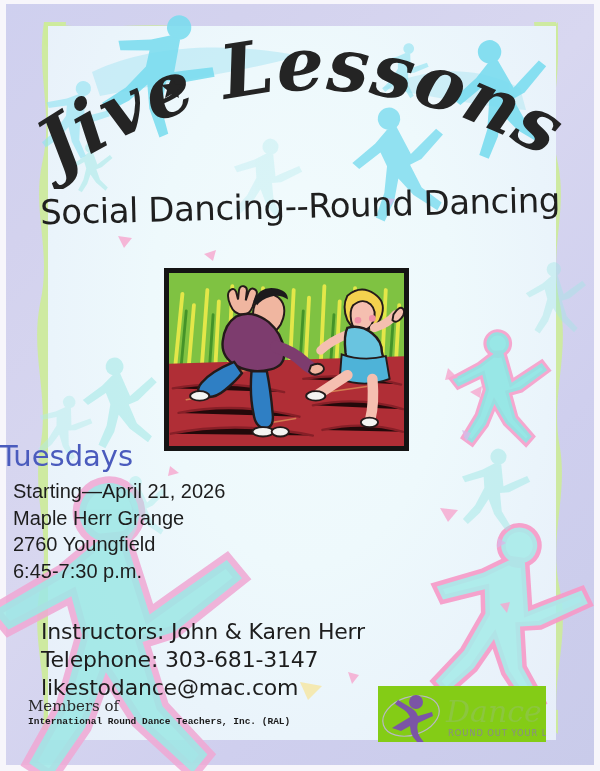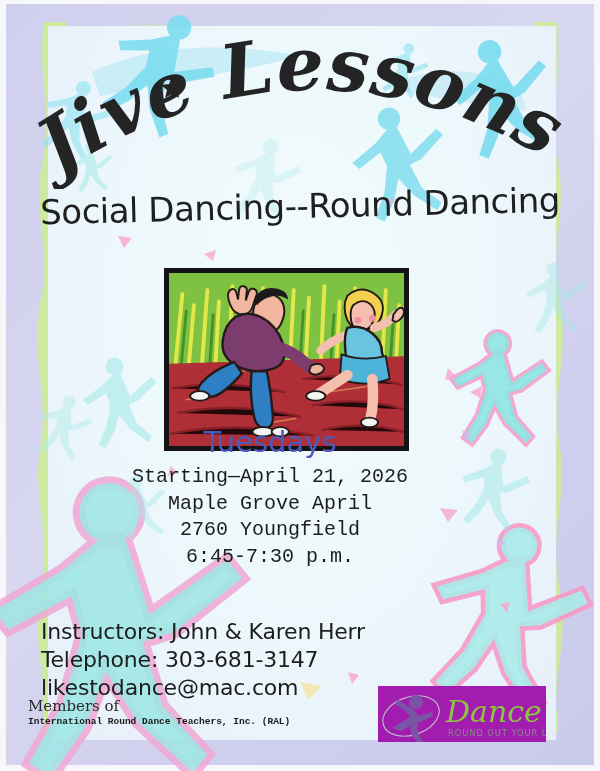--- a/index.html
+++ b/index.html
@@ -109,38 +109,38 @@
     box-sizing: border-box;
     overflow: hidden;
     background: #9e2b30;
   }
   #artwork-frame svg { display: block; width: 100%; height: 100%; }
 
   
   #details {
     position: absolute;
     left: 0;
-    top: 428px;
+    top: 442px;
     width: 540px;
-    text-align: center;
   }
   #day-heading {
     font-family: "DejaVu Sans", sans-serif;
     font-size: 29px;
     color: #4a5bbd;
     line-height: 1.0;
     letter-spacing: 0px;
     margin-bottom: 7px;
   }
   .detail-line {
-    font-family: Liberation Mono, monospace;
+    font-family: Liberation Sans, sans-serif;
     font-size: 20px;
     color: #1d1d1d;
     line-height: 1.33;
     letter-spacing: 0px;
+    padding-left: 13px;
   }
 
   
   #contact {
     position: absolute;
     left: 28px;
     top: 618px;
     width: 400px;
     text-align: left;
     margin-left: 13px;
@@ -174,21 +174,21 @@
     line-height: 1.25;
   }
 
   
   #logo-box {
     position: absolute;
     left: 378px;
     top: 686px;
     width: 168px;
     height: 56px;
-    background: #a21caf;
+    background: #84cc16;
     overflow: hidden;
   }
   #logo-box svg { display: block; width: 168px; height: 56px; }
 </style>
 </head>
 <body>
 
 <div id="flyer">
 
   <div class="outer-band"></div>
@@ -419,21 +419,21 @@
 
         <ellipse cx="153" cy="130" rx="10" ry="5" fill="#f4f4f2" stroke="#241a1a" stroke-width="2"></ellipse>
         <ellipse cx="209" cy="158" rx="9" ry="5" fill="#f4f4f2" stroke="#241a1a" stroke-width="2"></ellipse>
       </g>
     </svg>
   </div>
 
   <div id="details">
     <div id="day-heading">Tuesdays</div>
     <div class="detail-line">Starting—April 21, 2026</div>
-    <div class="detail-line">Maple Grove April</div>
+    <div class="detail-line">Maple Herr Grange</div>
     <div class="detail-line">2760 Youngfield</div>
     <div class="detail-line">6:45-7:30 p.m.</div>
   </div>
 
   <div id="contact">
     <div class="contact-line">Instructors:  John &amp; Karen Herr</div>
     <div class="contact-line">Telephone:  303-681-3147</div>
     <div class="contact-line">likestodance@mac.com</div>
   </div>
 

